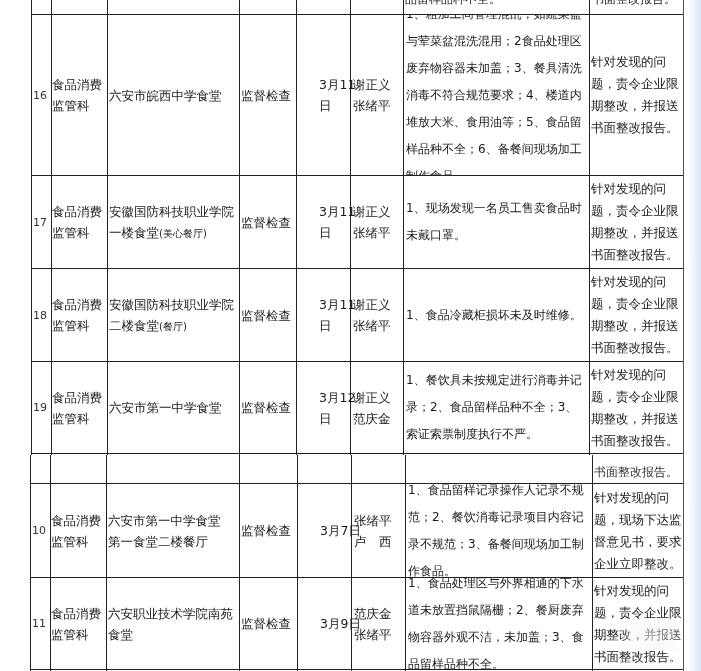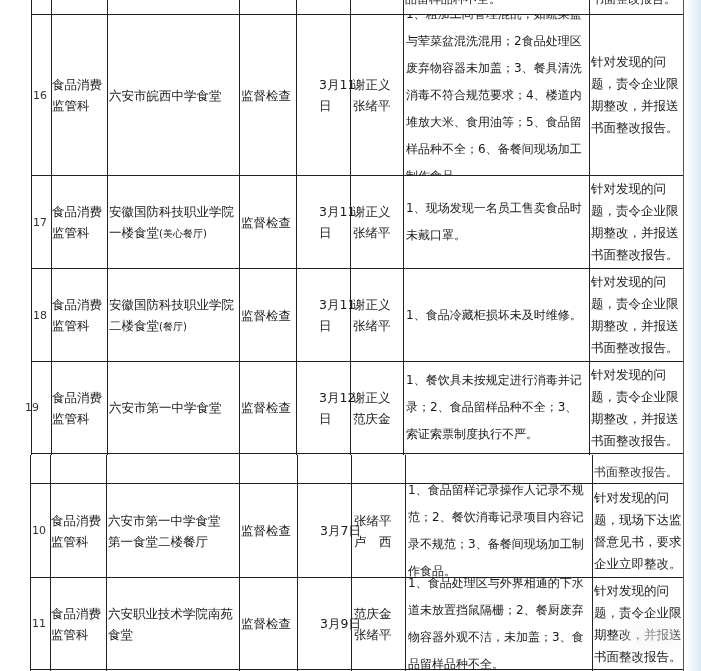--- a/index.html
+++ b/index.html
@@ -147,21 +147,21 @@
       </div>
     <div class="cell issues" style="left:404px;top:269px;width:185px;height:92px;">
         <div>1、食品冷藏柜损坏未及时维修。</div>
       </div>
     <div class="cell action" style="left:590px;top:269px;width:93px;height:92px;">
         <div>针对发现的问题，责令企业限期整改，并报送书面整改报告。</div>
       </div>
   </div>
 
   <div>
-    <div class="cell num" style="left:23px;top:362px;width:20px;height:91px;">19</div>
+    <div class="cell num" style="left:31px;top:362px;width:20px;height:91px;">19</div>
     <div class="cell dept" style="left:51px;top:362px;width:56px;height:91px;">
         <div>
           <div>食品消费</div>
           <div>监管科</div>
         </div>
       </div>
     <div class="cell unit" style="left:107px;top:362px;width:132px;height:91px;">
         <div>六安市第一中学食堂</div>
       </div>
     <div class="cell type" style="left:239px;top:362px;width:57px;height:91px;">监督检查</div>

